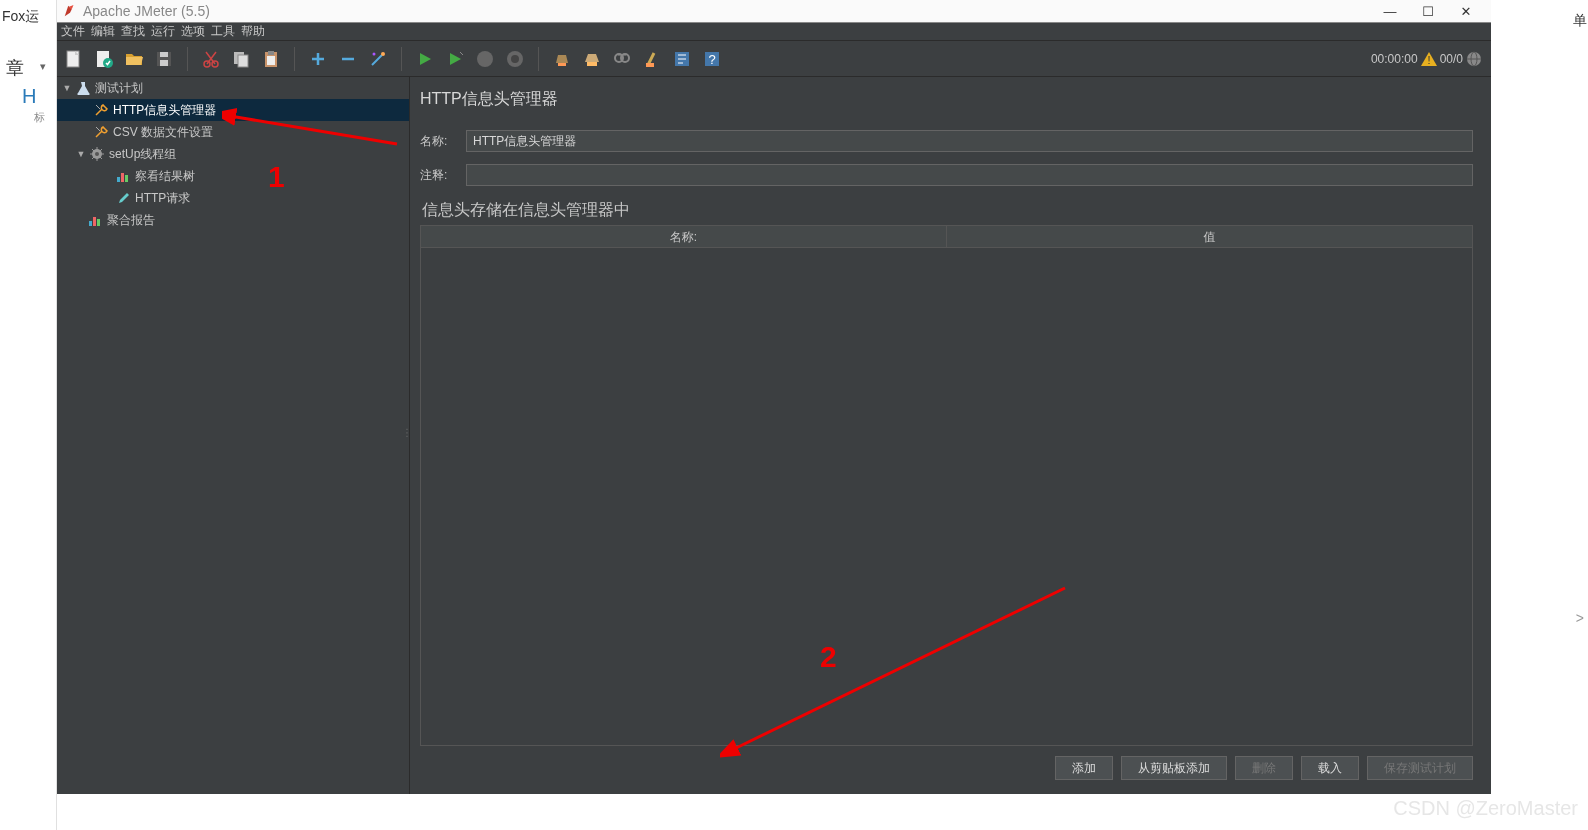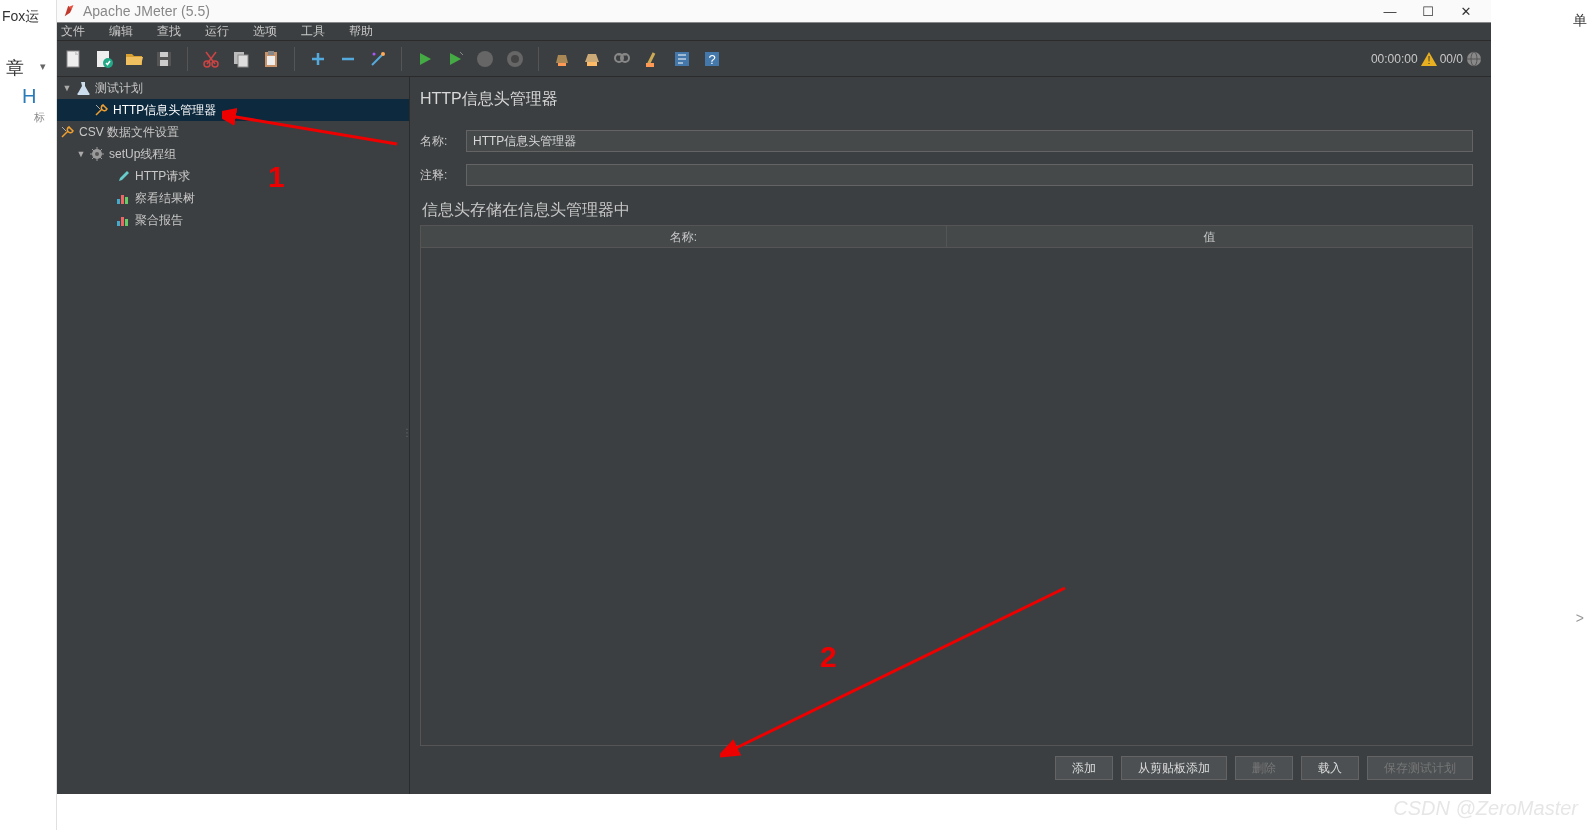--- a/index.html
+++ b/index.html
@@ -11,21 +11,21 @@
 .outer-left .label3 { position: absolute; top: 85px; left: 22px; font-size: 20px; color: #2b7bb9; }
 .outer-left .label4 { position: absolute; top: 110px; left: 34px; font-size: 11px; color: #888; }
 .outer-right { position: absolute; right: 0; top: 0px; width: 15px; height: 830px; color: #333; font-size: 14px; padding-top: 12px; }
 .outer-right .txt { display: block; }
 .outer-right .more { position: absolute; top: 610px; right: 4px; color: #999; }
 .app-window { position: absolute; left: 57px; top: 0; width: 1434px; height: 794px; background: #3c3f41; display: flex; flex-direction: column; }
 .titlebar { height: 23px; background: #fafafa; display: flex; align-items: center; padding: 0 6px; border-bottom: 1px solid #888; }
 .titlebar .feather { width: 14px; height: 14px; margin-right: 6px; }
 .titlebar .title { color: #888; font-size: 14px; flex: 1; }
 .titlebar .winbtn { width: 38px; text-align: center; color: #333; font-size: 13px; }
-.menubar { height: 18px; background: #3c3f41; display: flex; align-items: center; padding: 0 4px; gap: 24px; color: #c8c8c8; font-size: 12px; border-bottom: 1px solid #2b2b2b; }
+.menubar { height: 18px; background: #3c3f41; display: flex; align-items: center; padding: 0 4px; gap: 6px; color: #c8c8c8; font-size: 12px; border-bottom: 1px solid #2b2b2b; }
 .menubar .menu { cursor: default; }
 .toolbar { height: 36px; background: #3c3f41; display: flex; align-items: center; padding: 0 6px; gap: 8px; border-bottom: 1px solid #2b2b2b; }
 .tb-ico { width: 22px; height: 22px; display: flex; align-items: center; justify-content: center; }
 .tb-sep { width: 1px; height: 24px; background: #555; margin: 0 4px; }
 .tb-right { margin-left: auto; display: flex; align-items: center; color: #c8c8c8; }
 .content { flex: 1; display: flex; min-height: 0; }
 .tree-panel { width: 353px; background: #3c3f41; border-right: 1px solid #2b2b2b; position: relative; }
 .splitter-handle { position: absolute; right: -3px; top: 350px; font-size: 10px; color: #666; }
 .tree-row { height: 22px; display: flex; align-items: center; color: #c8c8c8; font-size: 12px; }
 .tree-row.selected { background: #0d293e; color: #fff; }
@@ -38,21 +38,21 @@
 .form-input { flex: 1; height: 22px; background: #45494a; border: 1px solid #646464; color: #d8d8d8; padding: 0 6px; font-size: 12px; }
 .section-label { color: #c8c8c8; font-size: 16px; margin: 8px 0 2px 0; padding-left: 2px; }
 .table-wrap { flex: 1; display: flex; flex-direction: column; border: 1px solid #555; background: #3c3f41; margin-top: 2px; }
 .table-header { height: 22px; background: #45494a; display: flex; border-bottom: 1px solid #555; }
 .th { flex: 1; text-align: center; line-height: 22px; color: #c8c8c8; font-size: 12px; border-right: 1px solid #555; }
 .th:last-child { border-right: none; }
 .table-body { flex: 1; }
 .button-row { display: flex; justify-content: flex-end; gap: 8px; padding: 10px 0 4px 0; }
 .btn { height: 24px; padding: 0 16px; background: #4c5052; border: 1px solid #646464; color: #ddd; font-size: 12px; line-height: 22px; }
 .btn.disabled { color: #777; }
-.watermark { position: absolute; right: 10px; bottom: 10px; font-size: 20px; color: rgba(200,200,200,0.45); font-style: italic; pointer-events: none; }
+.watermark { position: absolute; right: 10px; bottom: 10px; font-size: 20px; color: rgba(200,200,200,0.45); pointer-events: none; }
 
 .arrow1 { position: absolute; left: 222px; top: 94px; pointer-events: none; }
 .annot1 { position: absolute; left: 268px; top: 160px; font-size: 30px; color: #e00; font-weight: bold; pointer-events: none; }
 .arrow2 { position: absolute; left: 720px; top: 580px; pointer-events: none; }
 .annot2 { position: absolute; left: 820px; top: 640px; font-size: 30px; color: #e00; font-weight: bold; pointer-events: none; }
 svg { display: block; }
 </style>
 </head>
 <body>
 
@@ -255,21 +255,21 @@
       </div>
       <div class="tree-row selected" style="padding-left:34px">
         <span class="tree-ico">
             <svg width="14" height="14">
               <path d="M2 12l6-6M9 2a3 3 0 1 0 4 4l-2-2z" stroke="#f0a030" stroke-width="1.5" fill="none"></path>
               <path d="M2 2l4 4" stroke="#aaa"></path>
             </svg>
           </span>
         <span>HTTP信息头管理器</span>
       </div>
-      <div class="tree-row" style="">
+      <div class="tree-row" style="padding-left:34px">
         <span class="tree-ico">
             <svg width="14" height="14">
               <path d="M2 12l6-6M9 2a3 3 0 1 0 4 4l-2-2z" stroke="#f0a030" stroke-width="1.5" fill="none"></path>
               <path d="M2 2l4 4" stroke="#aaa"></path>
             </svg>
           </span>
         <span>CSV 数据文件设置</span>
       </div>
       <div class="tree-row" style="padding-left:18px">
         <span class="tw">▼</span>
@@ -278,36 +278,36 @@
               <circle cx="7" cy="7" r="5" fill="#999"></circle>
               <circle cx="7" cy="7" r="2" fill="#555"></circle>
               <path d="M7 0v3M7 11v3M0 7h3M11 7h3M2 2l2 2M10 10l2 2M2 12l2-2M10 4l2-2" stroke="#999"></path>
             </svg>
           </span>
         <span>setUp线程组</span>
       </div>
       <div class="tree-row" style="padding-left:56px">
         <span class="tree-ico">
             <svg width="14" height="14">
-              <path d="M11 2l2 2-7 7-3 1 1-3z" fill="#6cc"></path>
-            </svg>
-          </span>
-        <span>HTTP请求</span>
-      </div>
-      <div class="tree-row" style="padding-left:56px">
-        <span class="tree-ico">
-            <svg width="14" height="14">
               <rect x="1" y="8" width="3" height="5" fill="#4ac"></rect>
               <rect x="5" y="4" width="3" height="9" fill="#e66"></rect>
               <rect x="9" y="6" width="3" height="7" fill="#6c6"></rect>
             </svg>
           </span>
         <span>察看结果树</span>
       </div>
       <div class="tree-row" style="padding-left:56px">
+        <span class="tree-ico">
+            <svg width="14" height="14">
+              <path d="M11 2l2 2-7 7-3 1 1-3z" fill="#6cc"></path>
+            </svg>
+          </span>
+        <span>HTTP请求</span>
+      </div>
+      <div class="tree-row" style="padding-left:28px">
         <span class="tree-ico">
             <svg width="14" height="14">
               <rect x="1" y="8" width="3" height="5" fill="#4ac"></rect>
               <rect x="5" y="4" width="3" height="9" fill="#e66"></rect>
               <rect x="9" y="6" width="3" height="7" fill="#6c6"></rect>
             </svg>
           </span>
         <span>聚合报告</span>
       </div>
       <div class="splitter-handle">⋮</div>

